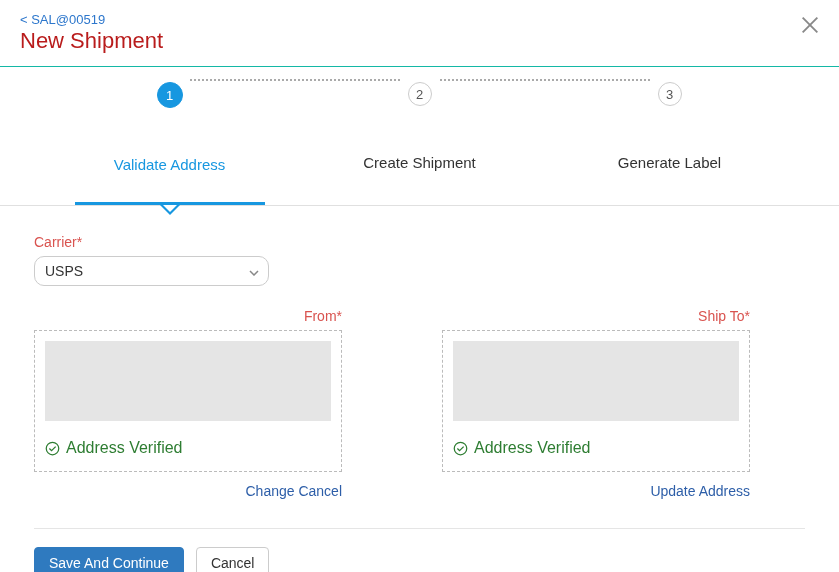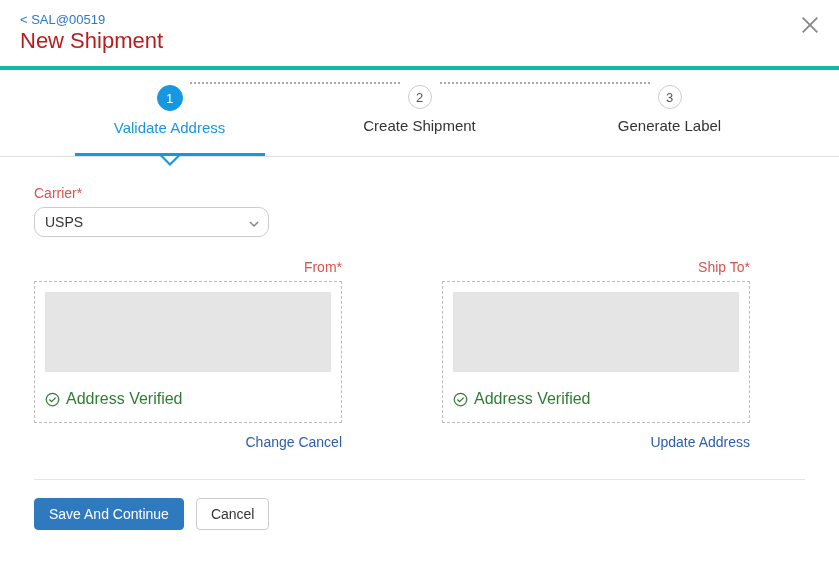--- a/index.html
+++ b/index.html
@@ -10,21 +10,21 @@
     body {
       font-family: -apple-system, BlinkMacSystemFont, "Segoe UI", Helvetica, Arial, sans-serif;
       background: #fff;
       color: #333;
       width: 839px;
       height: 572px;
       position: relative;
     }
     .header {
       padding: 10px 12px 12px 20px;
-      border-bottom: 4px solid #14b8a6;
+      border-bottom: 1px solid #14b8a6;
       position: relative;
     }
     .breadcrumb-link {
       color: #2d77cc;
       font-size: 13px;
       text-decoration: none;
       cursor: pointer;
     }
     .page-title {
       font-size: 22px;
@@ -78,21 +78,22 @@
       background: #1797e0;
       border-color: #1797e0;
       color: #fff;
       width: 26px;
       height: 26px;
       font-weight: 500;
     }
     .step-label {
       font-size: 15px;
       color: #333;
-      padding-bottom: 20px;
+      padding-bottom: 32px;
+      margin-top: 40px;
     }
     .step.active .step-label {
       color: #1797e0;
     }
     .step.active::after {
       content: "";
       position: absolute;
       bottom: 0;
       left: 30px;
       right: 30px;

